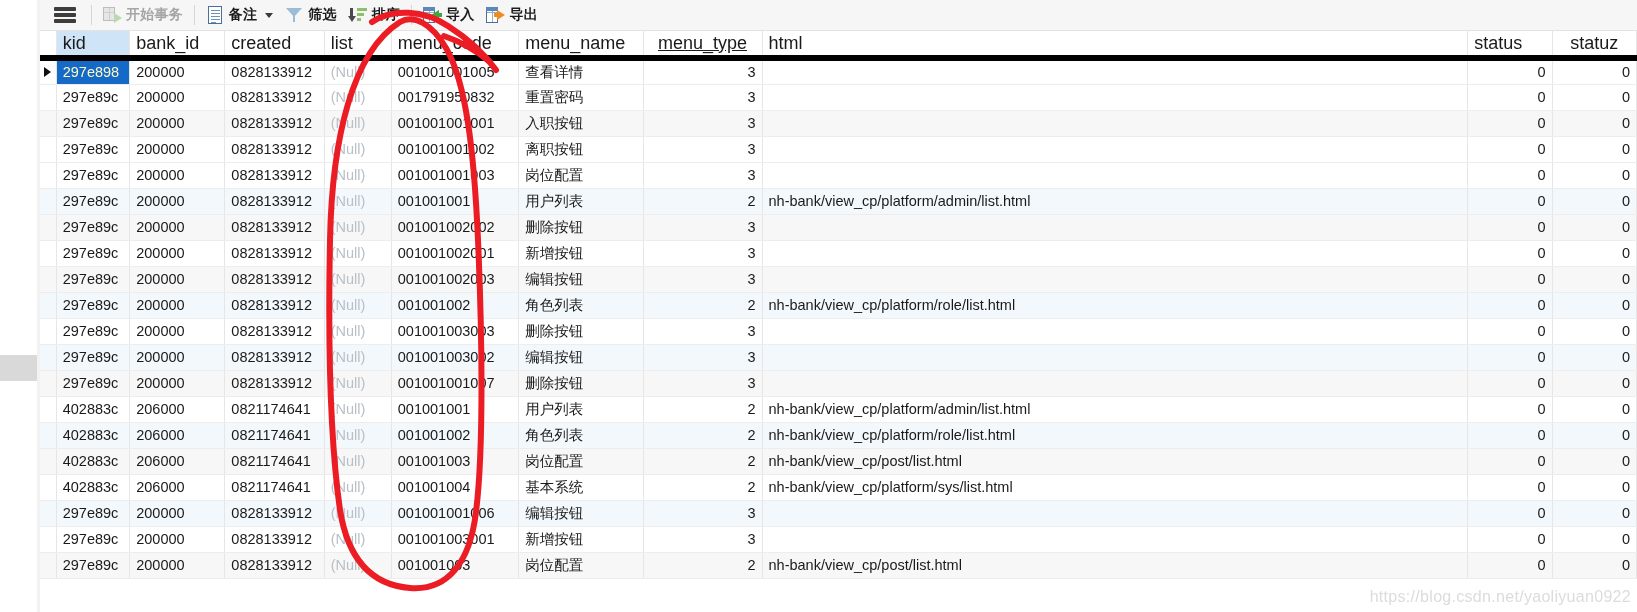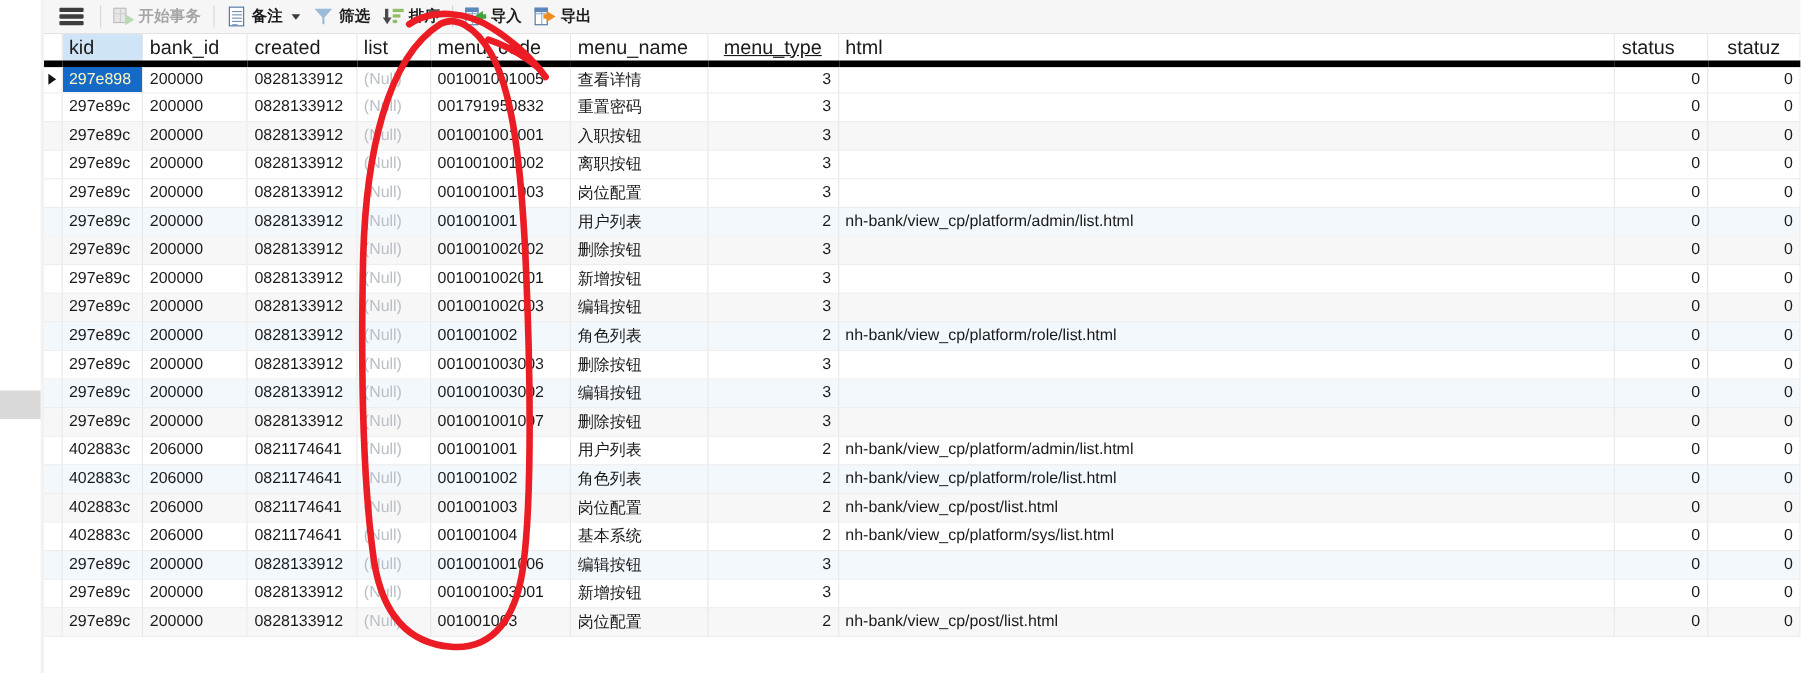--- a/index.html
+++ b/index.html
@@ -613,13 +613,14 @@
              C 328 340, 330 440, 340 510
              C 348 560, 372 585, 410 588
              C 448 591, 470 562, 476 512
              C 484 448, 482 330, 478 240
              C 474 150, 466 82, 446 48
              C 432 24, 414 14, 400 22 Z" fill="none" stroke="#ec1c24" stroke-width="6" stroke-linecap="round"></path>
     <path d="M 372 22 C 392 8, 424 10, 448 26 C 470 40, 486 56, 496 70" fill="none" stroke="#ec1c24" stroke-width="6" stroke-linecap="round"></path>
     <path d="M 490 62 C 478 52, 462 42, 444 36" fill="none" stroke="#ec1c24" stroke-width="6" stroke-linecap="round"></path>
   </svg>
 
+  <div class="watermark">https://blog.csdn.net/yaoliyuan0922</div>
 </div>
 
 </body></html>

